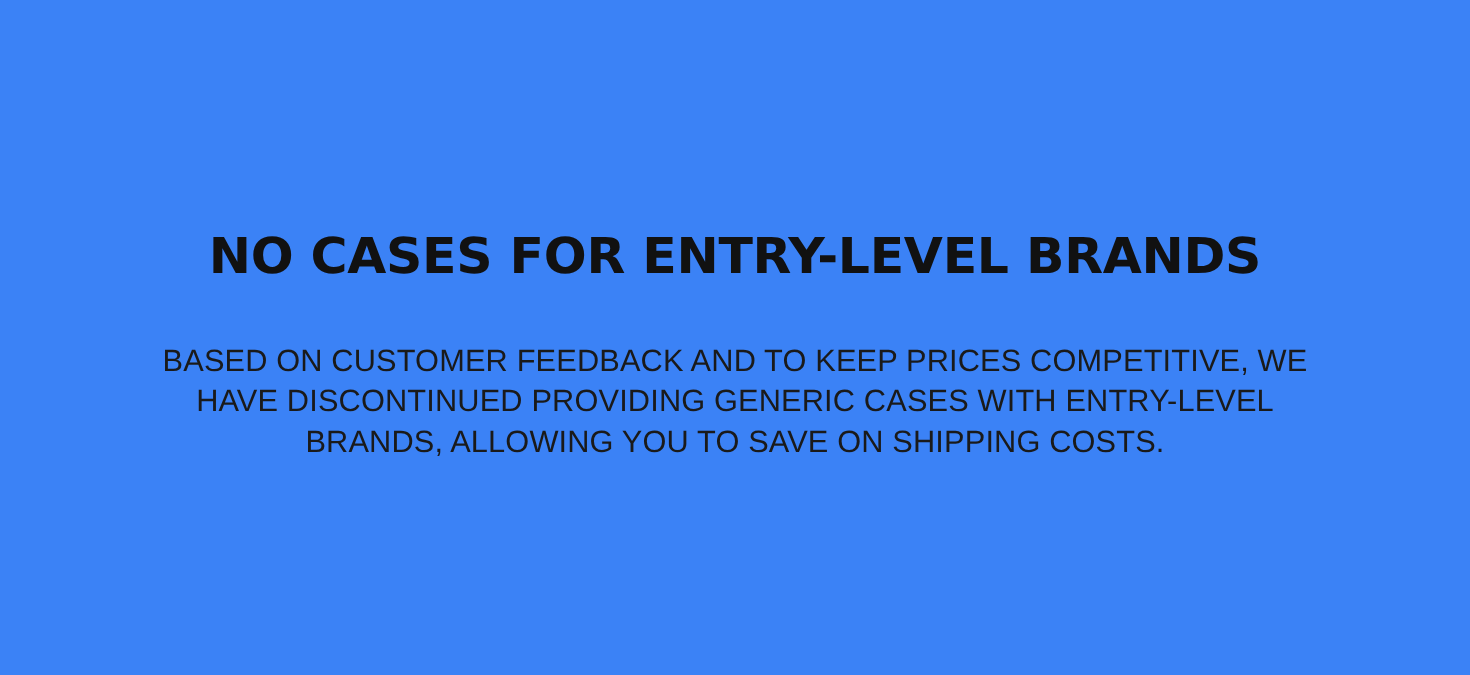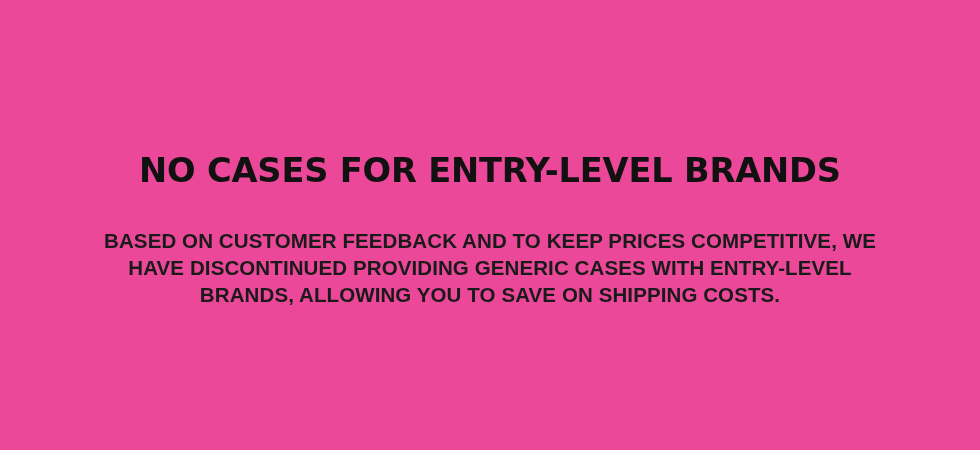--- a/index.html
+++ b/index.html
@@ -12,21 +12,21 @@
     background: #ffffff;
     font-family: "Liberation Sans", sans-serif;
     -webkit-font-smoothing: antialiased;
     overflow: hidden;
   }
 
   .promo-banner {
     width: 980px;
     height: 450px;
     box-sizing: border-box;
-    background: #ec4899;
+    background: #3b82f6;
     display: flex;
     flex-direction: column;
     align-items: center;
     justify-content: flex-start;
     padding-top: 151px;
   }
 
   .promo-heading {
     margin: 0;
     font-family: "DejaVu Sans", "Liberation Sans", sans-serif;
@@ -40,21 +40,21 @@
     white-space: nowrap;
     transform: scaleX(1.02);
   }
 
   .promo-body {
     margin: 0;
     margin-top: 36px;
     width: 800px;
     font-family: "Liberation Sans", sans-serif;
     font-size: 20.5px;
-    font-weight: 700;
+    font-weight: 400;
     line-height: 27px;
     letter-spacing: 0.1px;
     color: #1a1a1a;
     text-align: center;
     text-transform: uppercase;
   }
 </style>
 </head>
 <body>
 

